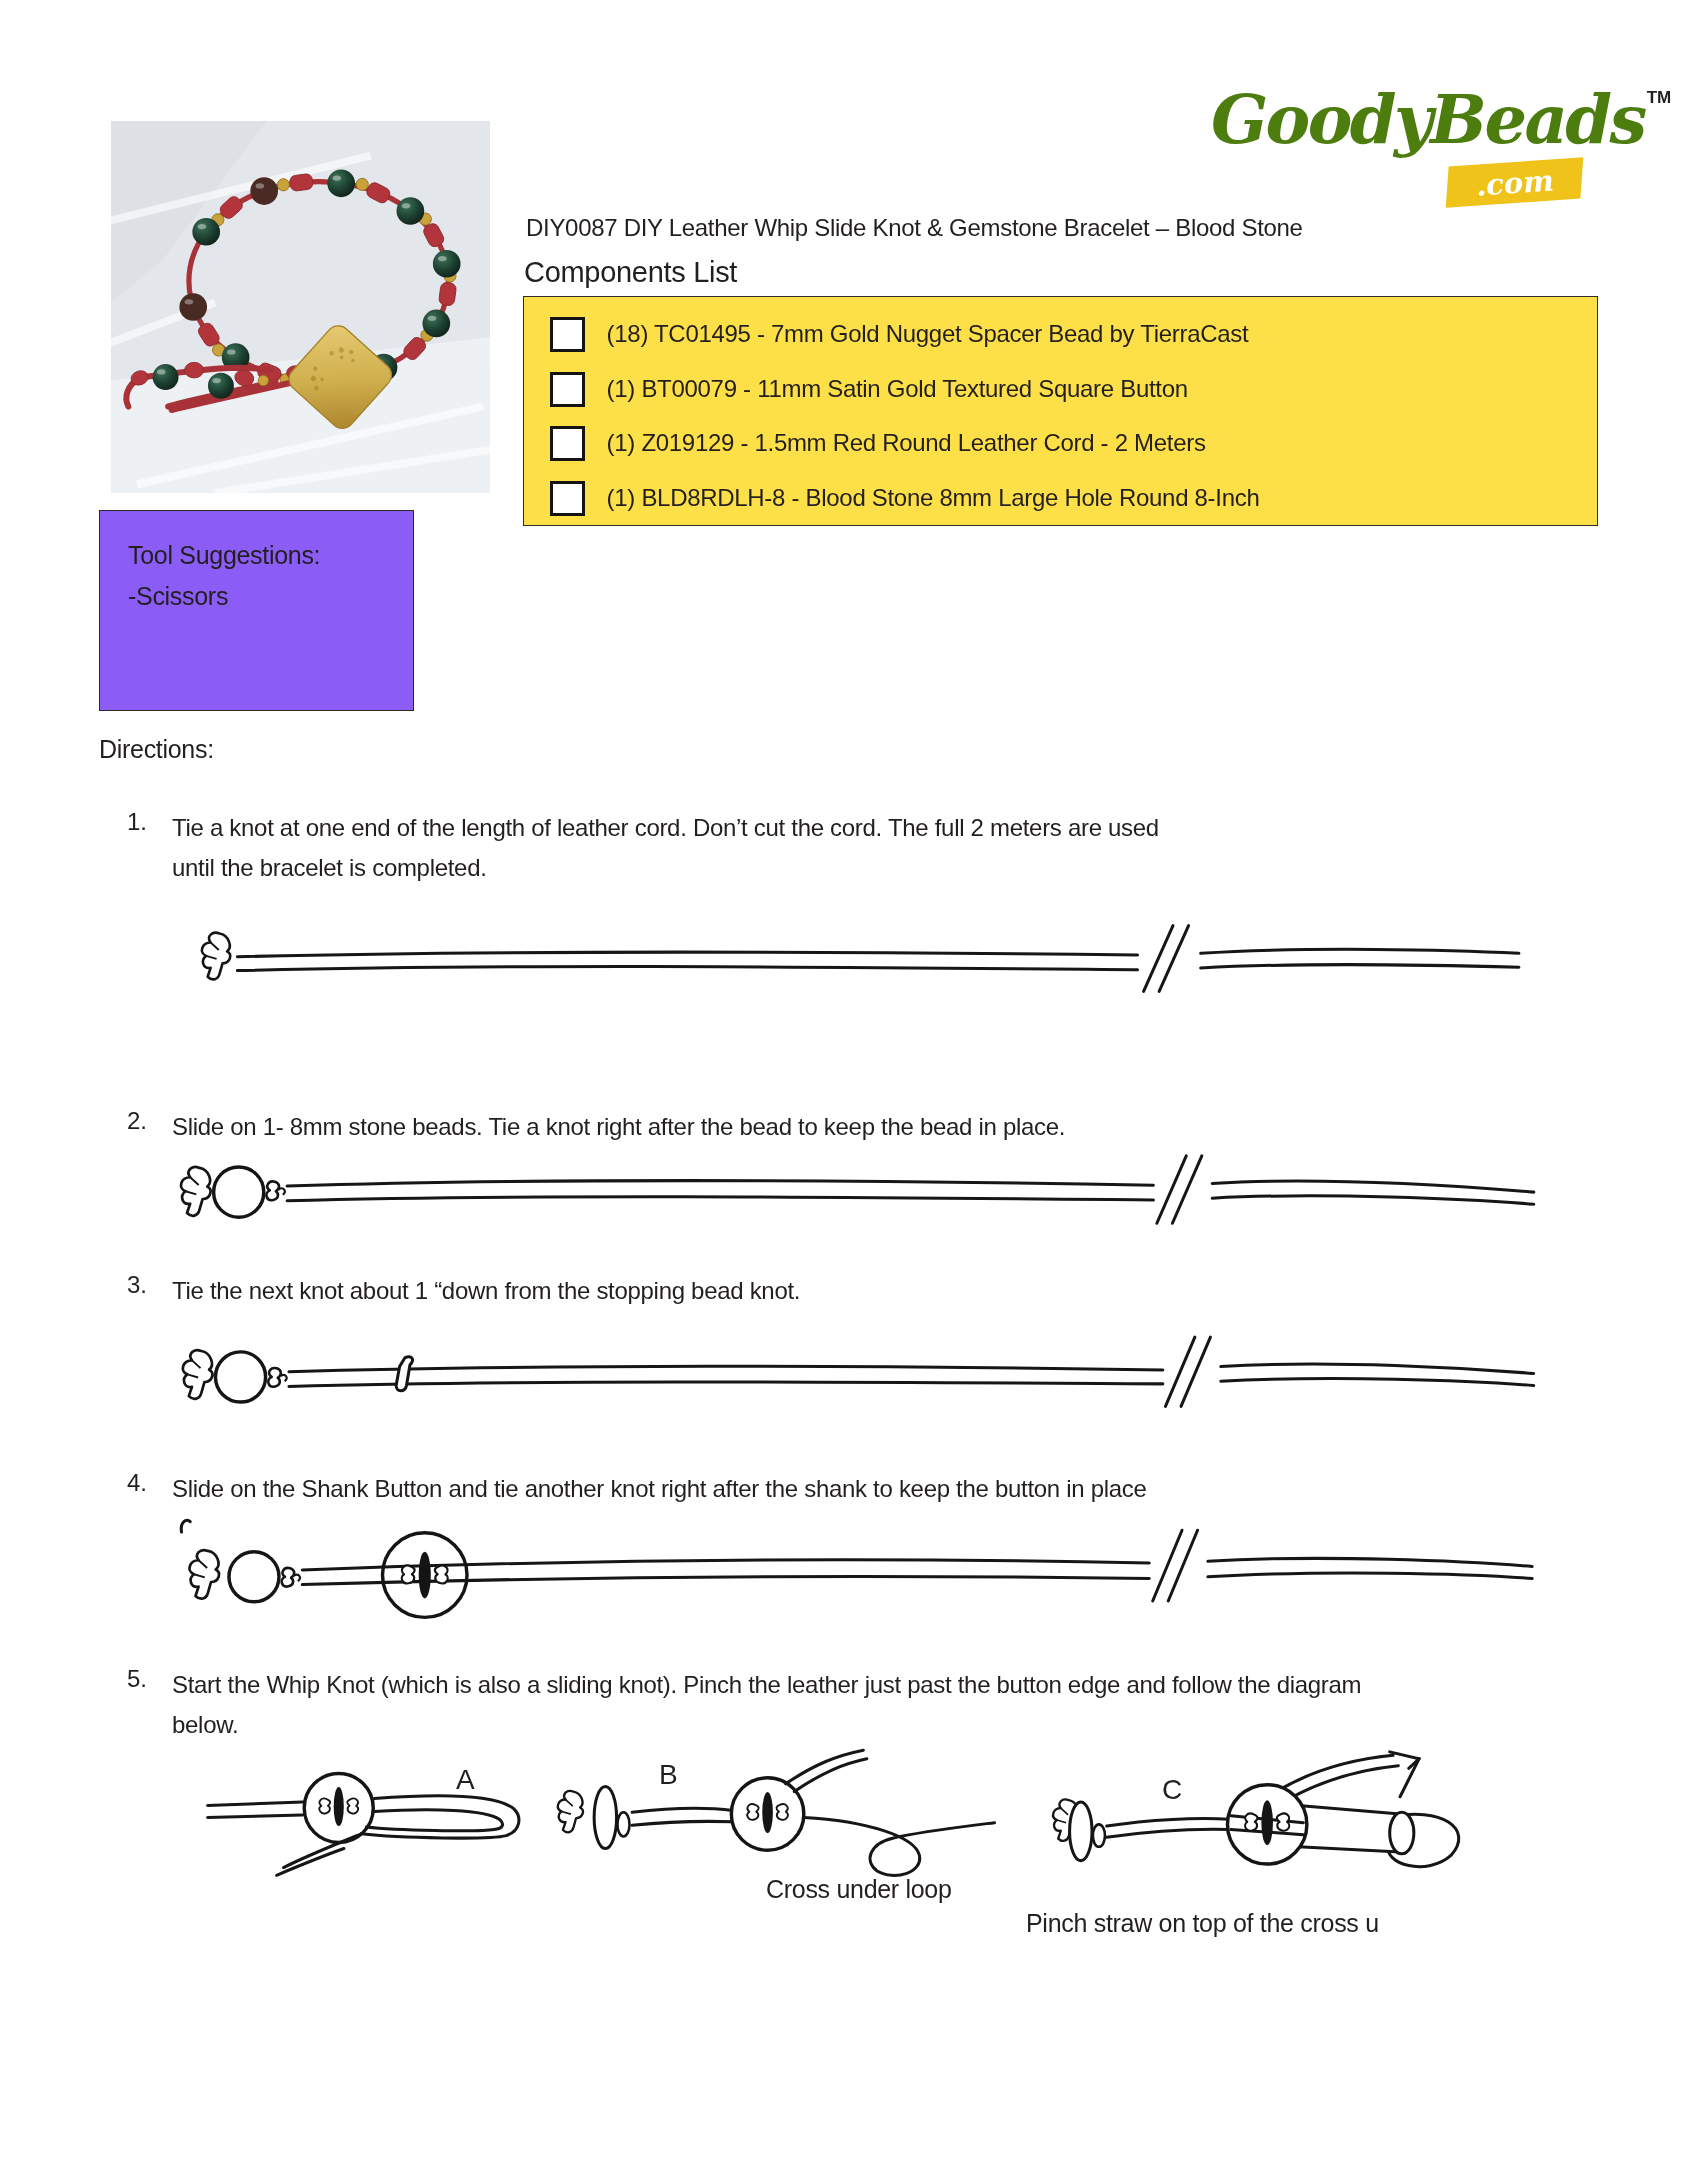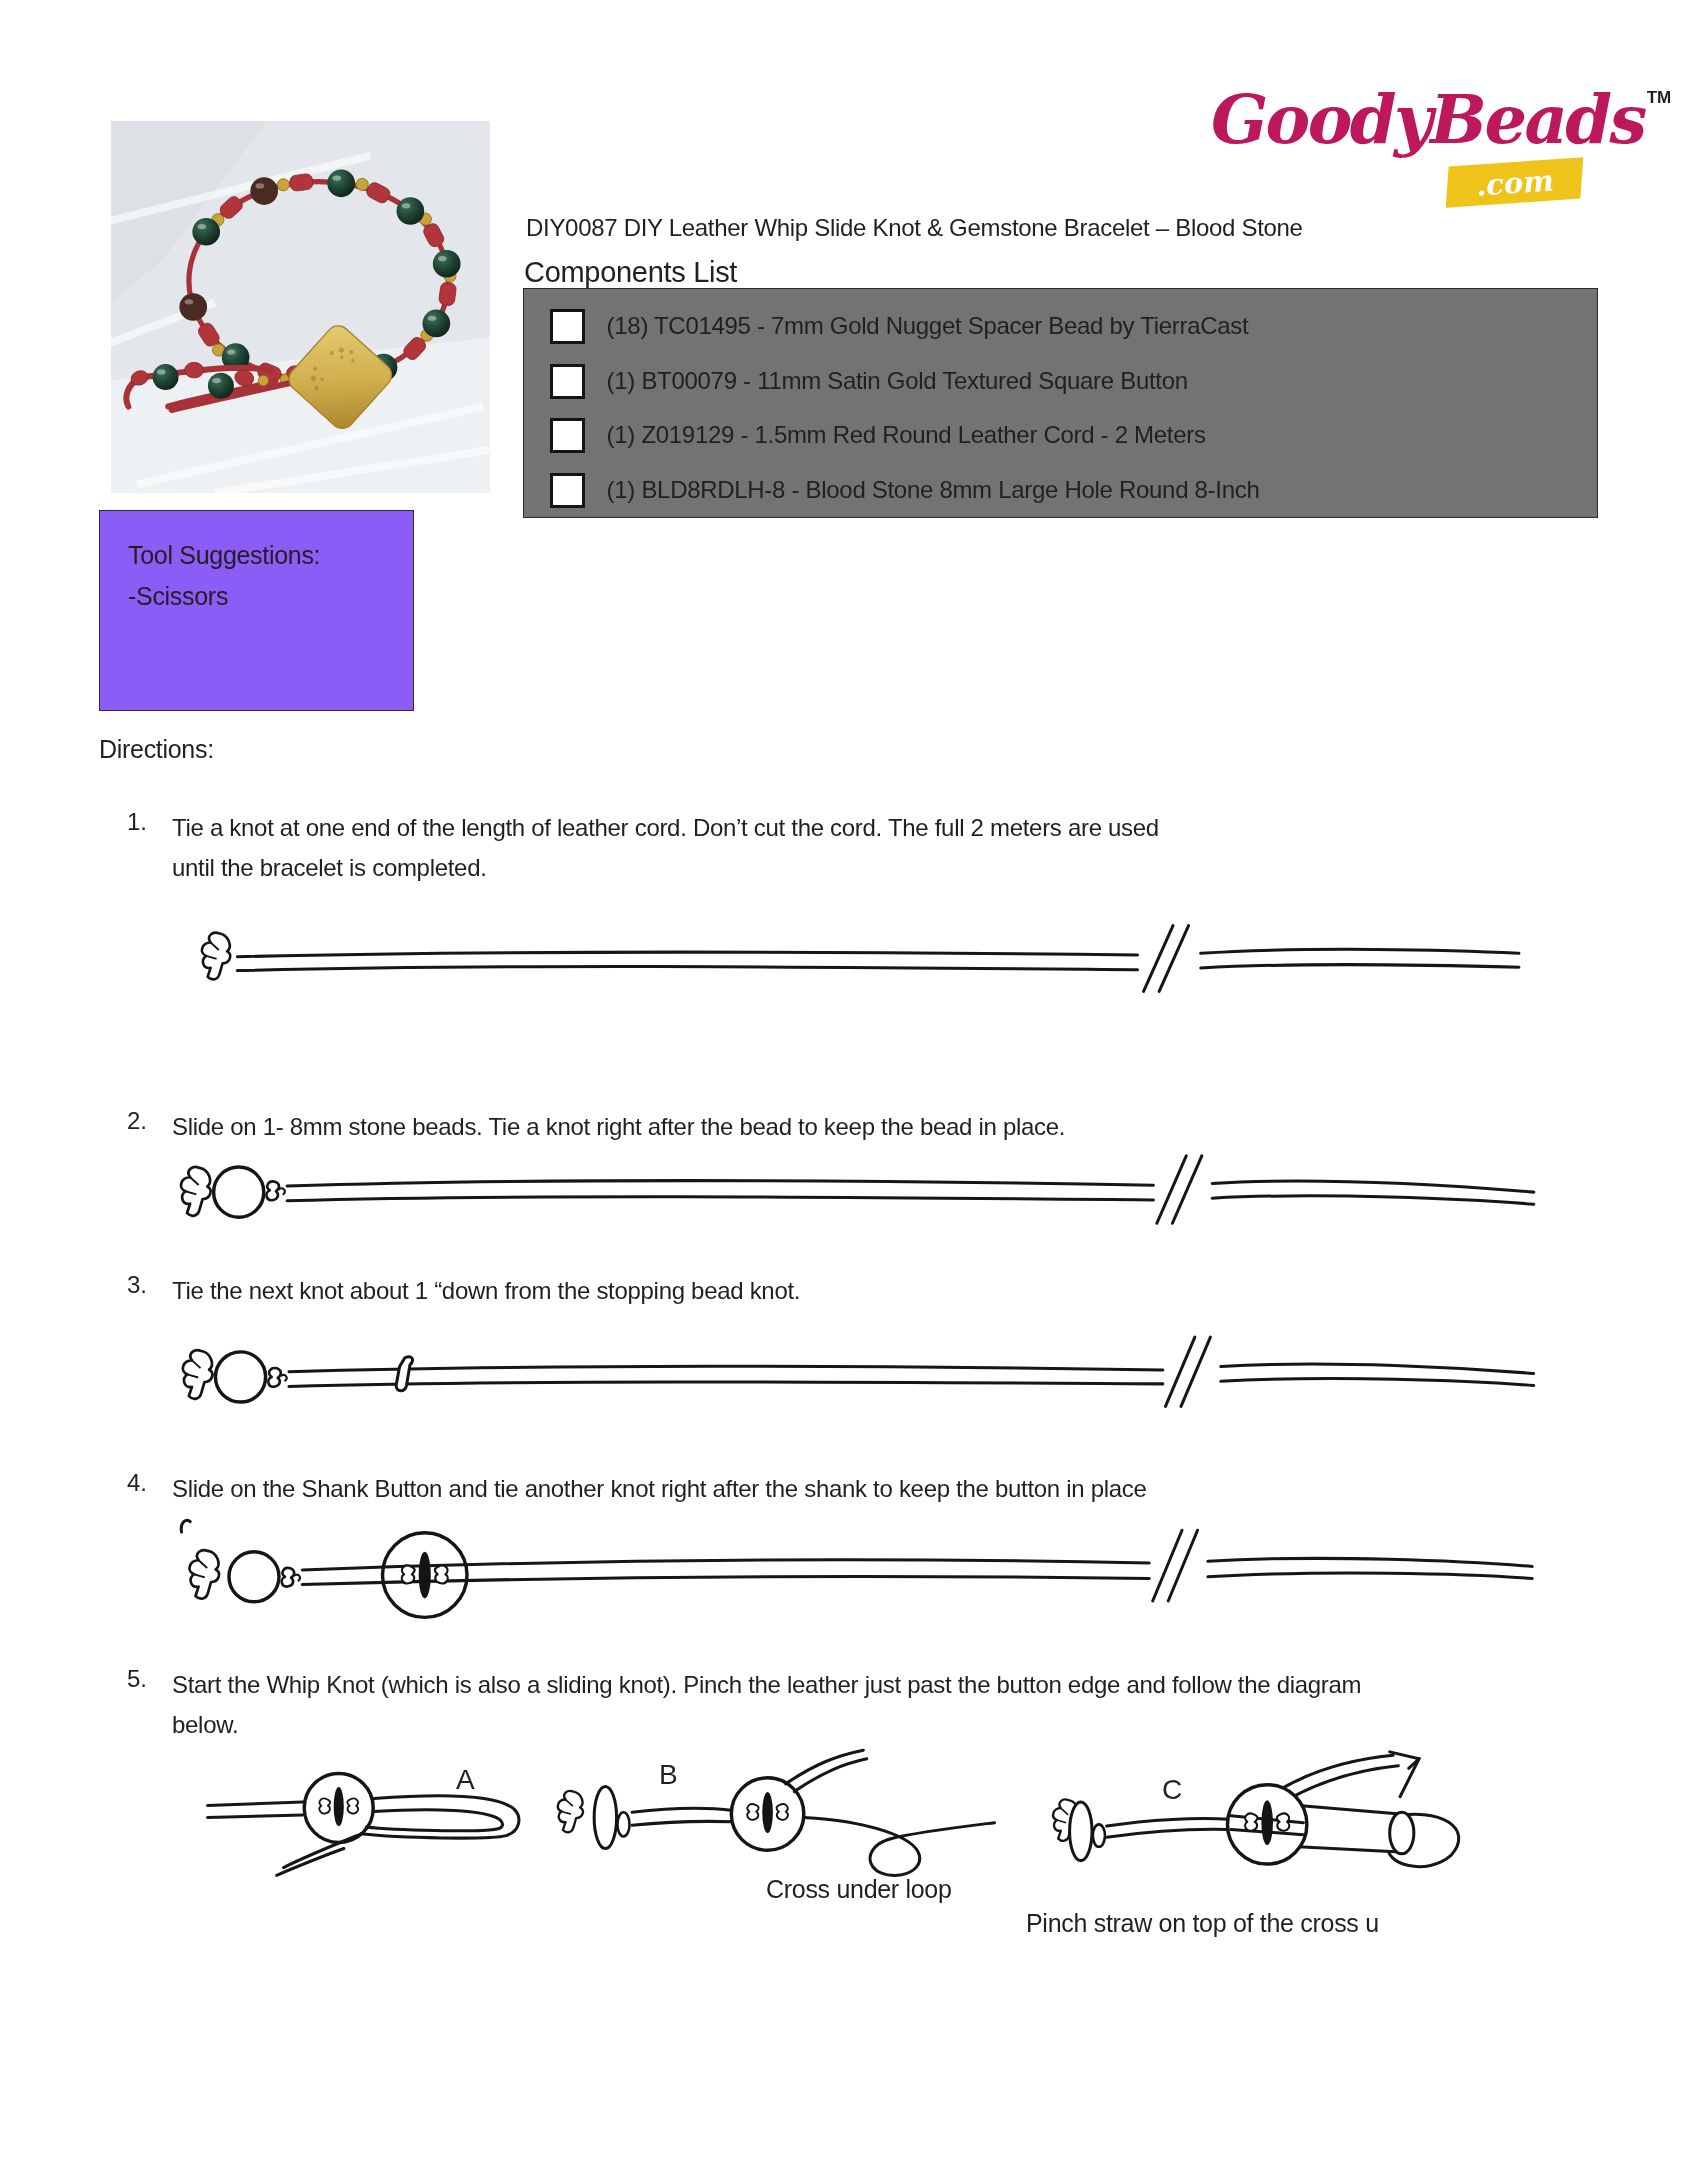--- a/index.html
+++ b/index.html
@@ -8,43 +8,43 @@
     width: 1683px; height: 2177px; position: relative;
     font-family: "Liberation Sans", sans-serif;
     color: #231f20;
   }
   .abs { position: absolute; }
 
   
   .logo { left: 1211px; top: 86px; width: 380px; height: 130px; text-align: right; }
   .logo-script {
     font-family: "DejaVu Serif", serif; font-style: italic; font-weight: 700;
-    font-size: 67px; letter-spacing: -2.6px; color: #be185d; line-height: 1;
+    font-size: 67px; letter-spacing: -2.6px; color: #4d7c0f; line-height: 1;
   }
   .logo-tm { font-family: "Liberation Sans", sans-serif; font-size: 17px; font-weight: 700;
     vertical-align: 40px; letter-spacing: 0; margin-left: 2px; }
   .logo-banner {
     position: absolute; right: 8.6px; top: 76px; width: 135px; height: 41px;
     background: var(--brand-yellow, #EFC319);
     transform: rotate(-4deg) skewX(-8deg);
     display: flex; align-items: center; justify-content: center;
   }
   .logo-banner span {
     font-family: "DejaVu Serif", serif; font-style: italic; font-weight: 700;
     font-size: 29px; color: #ffffff; transform: skewX(8deg);
   }
 
   
   .doc-title { left: 526px; top: 214px; font-size: 24px; letter-spacing: -0.3px; }
   .components-heading { left: 524px; top: 256px; font-size: 29px; letter-spacing: -0.3px; text-align: center; }
 
   
   .components-box {
-    left: 523px; top: 288px; width: 1075px; height: 230px;
-    border: 1.7px solid #2b2b2b; background: #737373;
+    left: 523px; top: 296px; width: 1075px; height: 230px;
+    border: 1.7px solid #2b2b2b; background: #fde047;
   }
   .component-row { position: absolute; left: 26px; display: flex; align-items: center; height: 38px; }
   .component-row .checkbox {
     width: 35px; height: 35px; border: 3.5px solid #141414; background: #fff; flex: 0 0 auto;
   }
   .component-row .comp-label { margin-left: 21.6px; font-size: 24px; letter-spacing: -0.3px; white-space: nowrap; }
 
   
   .tools-box {
     left: 99px; top: 510px; width: 315px; height: 201px;

